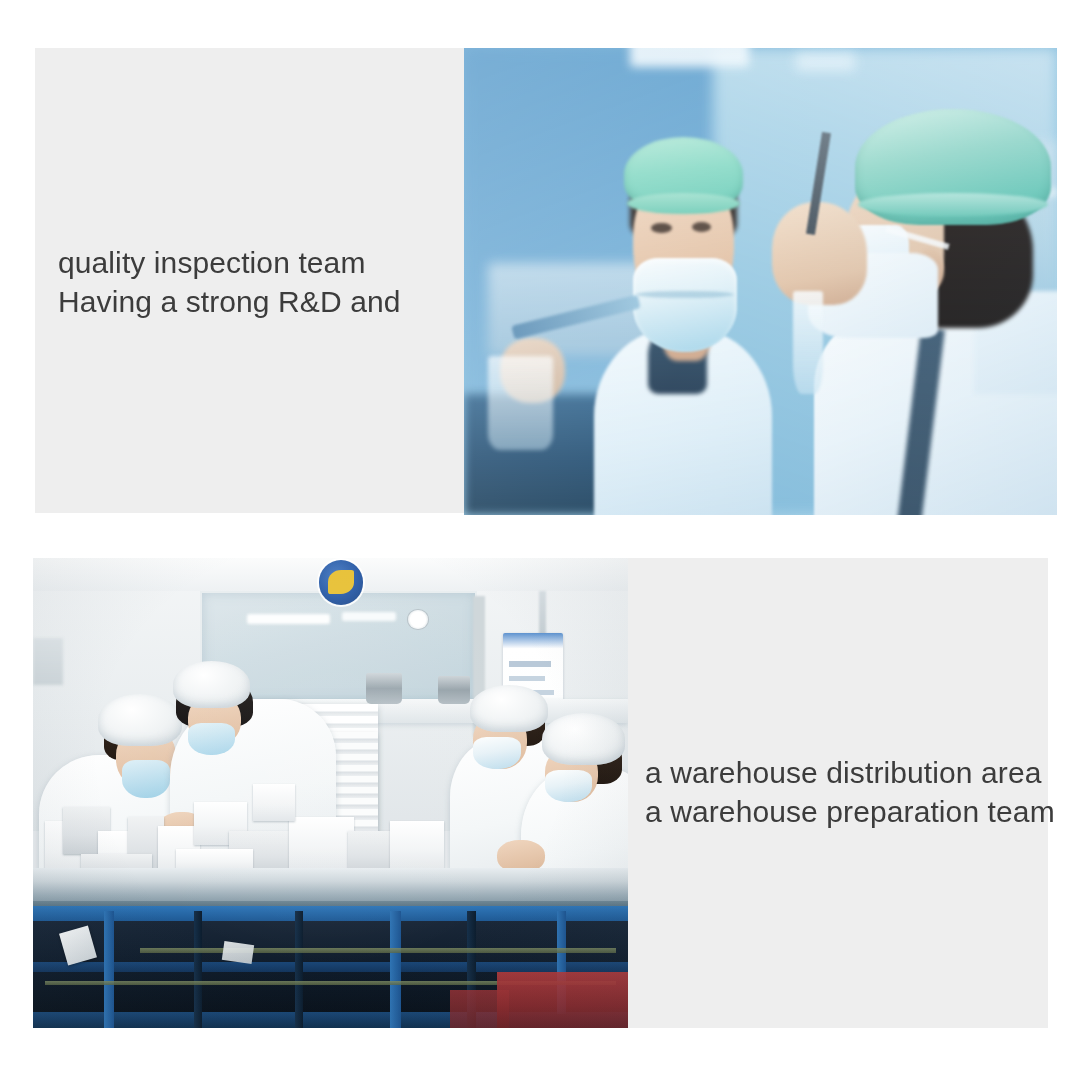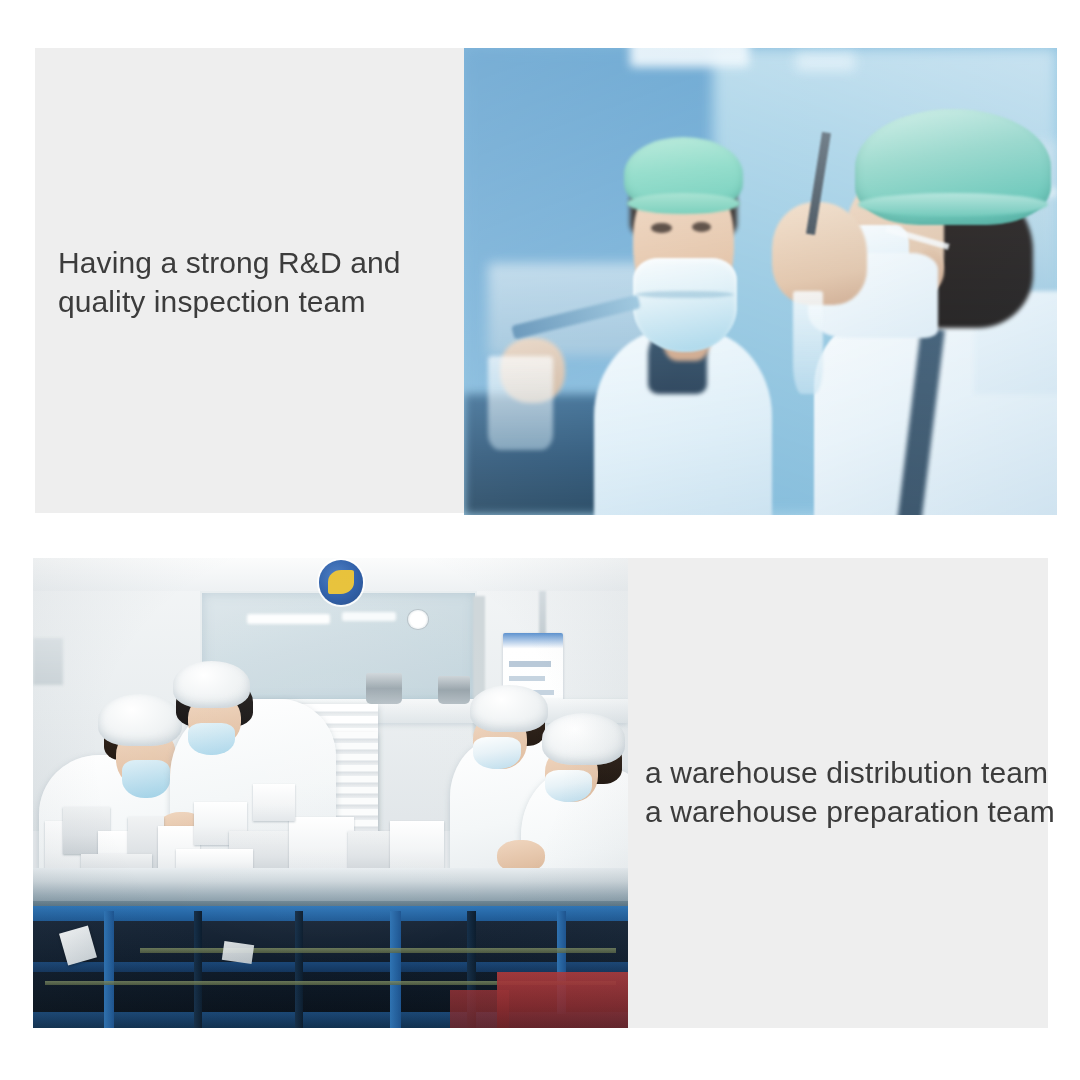--- a/index.html
+++ b/index.html
@@ -455,22 +455,22 @@
 </style>
 </head>
 <body>
 
 <div id="page">
 
   <div class="panel" id="panel-top" style="left:35px; top:48px; width:429px; height:465px;">
   </div>
 
   <div class="caption" id="caption-top" style="left:58px; top:243px;">
+    <div>quality inspection team</div>
     <div>Having a strong R&amp;D and</div>
-    <div>quality inspection team</div>
   </div>
 
   <div class="photo" id="photo-lab">
     <div class="layer" id="lab-wall-left"></div>
     <div class="layer" id="lab-wall-right"></div>
     <div class="layer" id="lab-ceiling-light"></div>
     <div class="layer" id="lab-ceiling-light2"></div>
     <div class="layer" id="lab-shelf-back"></div>
     <div class="layer" id="lab-rack-right"></div>
     <div class="layer" id="lab-shelf-rail"></div>
@@ -507,21 +507,21 @@
     <div class="layer" id="lab-hand-low"></div>
     <div class="layer" id="lab-beaker"></div>
     <div class="layer" id="lab-pipette"></div>
     <div class="layer" id="lab-glass-front"></div>
   </div>
 
   <div class="panel" id="panel-bottom" style="left:628px; top:558px; width:420px; height:470px;">
   </div>
 
   <div class="caption" id="caption-bottom" style="left:645px; top:753px;">
-    <div>a warehouse distribution team</div>
+    <div>a warehouse distribution area</div>
     <div>a warehouse preparation team</div>
   </div>
 
   <div class="photo" id="photo-pack">
     <div class="layer" id="pk-wall"></div>
     <div class="layer" id="pk-ceiling"></div>
     <div class="layer" id="pk-wall-panel-l"></div>
     <div class="layer" id="pk-window"></div>
     <div class="layer" id="pk-window-light"></div>
     <div class="layer" id="pk-window-light2"></div>

